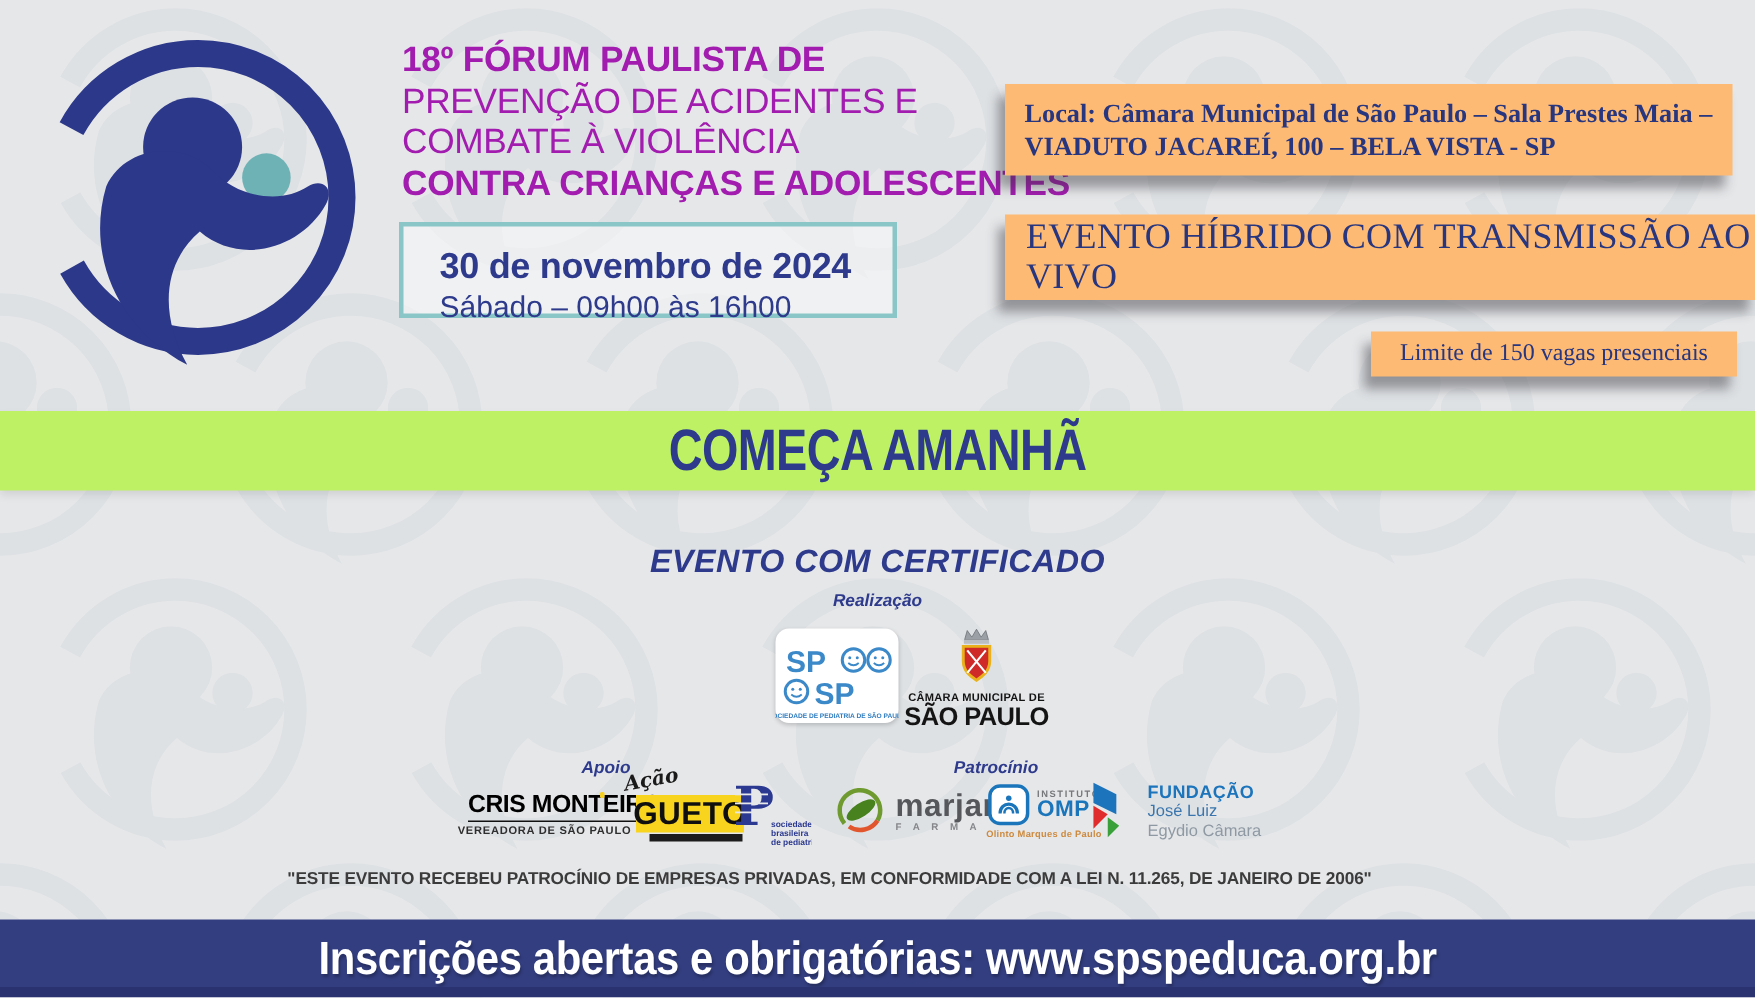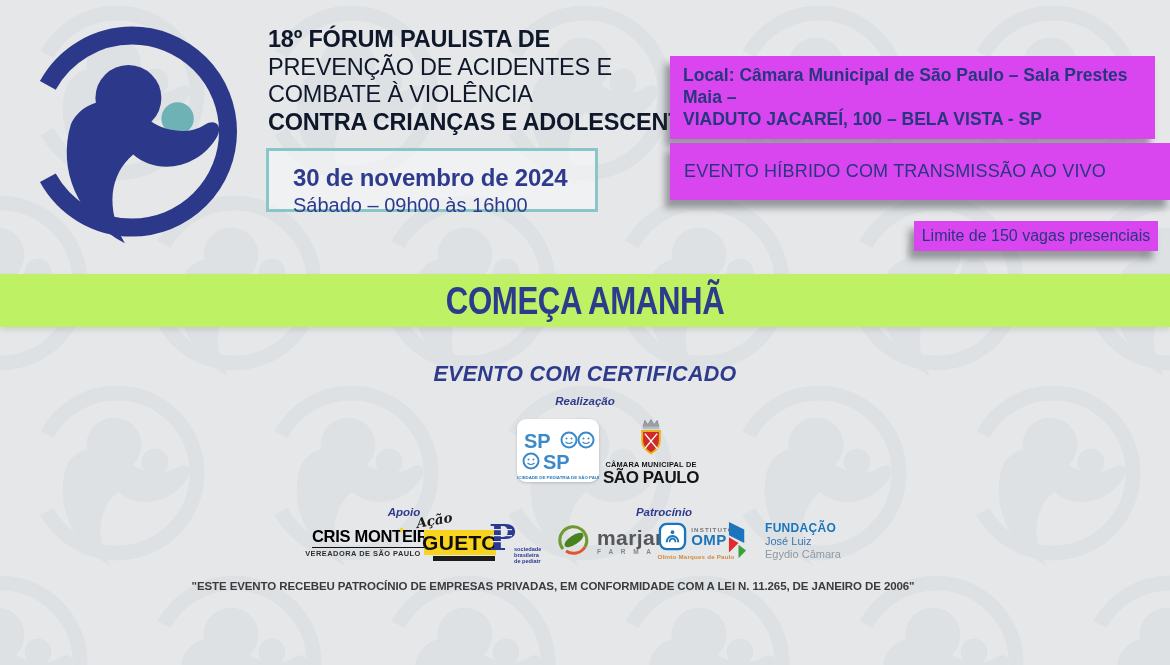--- a/index.html
+++ b/index.html
@@ -10,28 +10,28 @@
   }
   svg{display:block;}
 
   
   .wm{position:absolute;inset:0;}
 
   
   .logo{position:absolute;left:12px;top:8px;width:240px;height:240px;}
 
   
-  .title{position:absolute;left:268px;top:26px;color:#0f172a;font-size:23.5px;line-height:27.5px;letter-spacing:-0.2px;}
+  .title{position:absolute;left:268px;top:26px;color:#a21caf;font-size:23.5px;line-height:27.5px;letter-spacing:-0.2px;}
   .title .b{font-weight:800;}
   .title .m{font-weight:500;}
 
   
-  .cyanbox{position:absolute;background:#d946ef;box-shadow:-5px 8px 7px rgba(55,55,62,.45);}
+  .cyanbox{position:absolute;background:#fdba74;box-shadow:-5px 8px 7px rgba(55,55,62,.45);font-family:Liberation Serif, serif;}
   .loc{left:670px;top:56px;width:472px;padding:8px 0 9px 13px;font-size:17.5px;font-weight:700;color:#28367f;line-height:22px;}
-  .hybrid{left:670px;top:143px;width:487px;height:57px;display:flex;align-items:center;padding-left:14px;font-size:18px;font-weight:500;color:#28367f;letter-spacing:.2px;}
+  .hybrid{left:670px;top:143px;width:487px;height:57px;display:flex;align-items:center;padding-left:14px;font-size:24px;font-weight:500;color:#28367f;letter-spacing:.2px;}
   .limit{left:914px;top:221px;width:244px;height:30px;display:flex;align-items:center;justify-content:center;font-size:16px;font-weight:500;color:#28367f;}
 
   
   .datebox{position:absolute;left:266px;top:148px;width:332px;height:64px;box-sizing:border-box;
     border:3px solid #8ac6c7;background:rgba(248,250,250,.55);padding:13px 0 0 24px;color:#2e3b8d;}
   .datebox .d1{font-size:24px;font-weight:800;letter-spacing:-0.2px;}
   .datebox .d2{font-size:20px;font-weight:500;margin-top:2px;}
 
   
   .band{position:absolute;left:0;top:274px;width:100%;height:53px;background:#bef264;
@@ -256,14 +256,18 @@
     </svg>
     <div>
       <div class="t1">FUNDAÇÃO</div>
       <div class="t2">José Luiz</div>
       <div class="t3">Egydio Câmara</div>
     </div>
   </div>
 
   <div class="legal">"ESTE EVENTO RECEBEU PATROCÍNIO DE EMPRESAS PRIVADAS, EM CONFORMIDADE COM A LEI N. 11.265, DE JANEIRO DE 2006"</div>
 
+  <div class="footer">
+    <span class="msg">Inscrições abertas e obrigatórias: www.spspeduca.org.br</span>
+    <div class="strip"></div>
+  </div>
 
 </div>
 
 </body></html>

